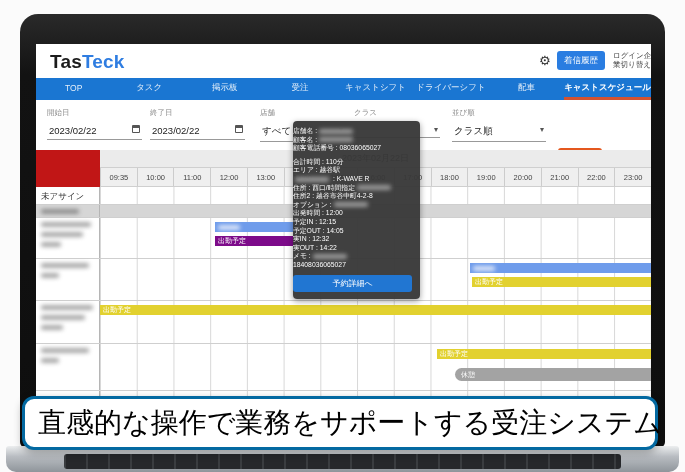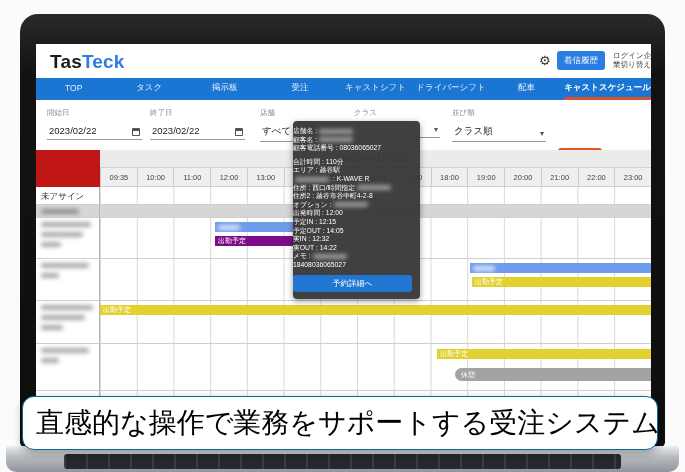--- a/index.html
+++ b/index.html
@@ -32,21 +32,21 @@
   .nav { display:flex; height:22px; background:#1a76d2; align-items:stretch; }
   .nav-tab { flex:1; display:flex; align-items:center; justify-content:center; color:rgba(255,255,255,.88);
     font-size:8.5px; cursor:pointer; border-bottom:3px solid transparent; white-space:nowrap; }
   .nav-tab.active { color:#fff; font-weight:bold; border-bottom-color:#d35230; }
 
   
   .filters { position:relative; height:50px; background:#fff; }
   .field { position:absolute; top:8px; }
   .field .flabel { font-size:7.5px; color:#888; margin-bottom:5px; }
   .field .fval { font-size:9.5px; color:#222; border-bottom:1px solid #999; padding:2px 2px 3px 2px;
-    display:flex; align-items:flex-end; justify-content:space-between; }
+    display:flex; align-items:flex-start; justify-content:space-between; }
   .cal-icon { display:inline-block; width:8px; height:8px; border:1px solid #555; border-top:3px solid #555; border-radius:1px; }
   .dd-arrow { color:#555; font-size:8px; }
   .btn-add { position:absolute; left:522px; top:21px; width:44px; height:20px; background:#e4571e; color:#fff;
     border:none; border-radius:3px; font-size:9px; font-weight:bold; cursor:pointer;margin-top:27px; }
 
   
   .grid { position:absolute; left:0; top:106px; width:615px; bottom:0; background:#fff; }
   .g-row { position:relative; border-bottom:1px solid #cfcfcf; }
   .t-lines { position:absolute; left:64px; right:0; top:0; bottom:0;
     background-image:linear-gradient(to right,#d8d8d8 1px,transparent 1px); background-size:calc(100%/15) 100%; }
@@ -82,21 +82,21 @@
     border-radius:4px; padding:6px 8px 7px 0; z-index:40; color:#fff; box-shadow:0 2px 6px rgba(0,0,0,.4); }
   .tt-line { font-size:6.8px; line-height:8.6px; white-space:nowrap; }
   .tt-spacer { height:5px; }
   .tt-redact { display:inline-block; width:34px; height:5px; background:#9a9a9a; filter:blur(2px);
     vertical-align:middle; border-radius:2px; margin:0 2px; }
   .tt-btn { margin-top:5px; width:100%; height:17px; background:#2176d2; color:#fff; border:none;
     border-radius:3px; font-size:8px; cursor:pointer; }
 
   
   .caption { position:absolute; left:22px; top:396px; width:636px; height:54px; background:#fff;
-    border:1px solid #0369a1; border-radius:12px; box-shadow:0 3px 8px rgba(0,0,0,.30); z-index:50;
+    border:3px solid #0369a1; border-radius:12px; box-shadow:0 3px 8px rgba(0,0,0,.30); z-index:50;
     display:flex; align-items:center; padding-left:13px; font-size:28px; font-weight:500; color:#000;
     letter-spacing:0; white-space:nowrap; }
 </style>
 </head>
 <body>
 
 <div class="stage">
   <div class="laptop-screen"></div>
 
   <div class="app">

